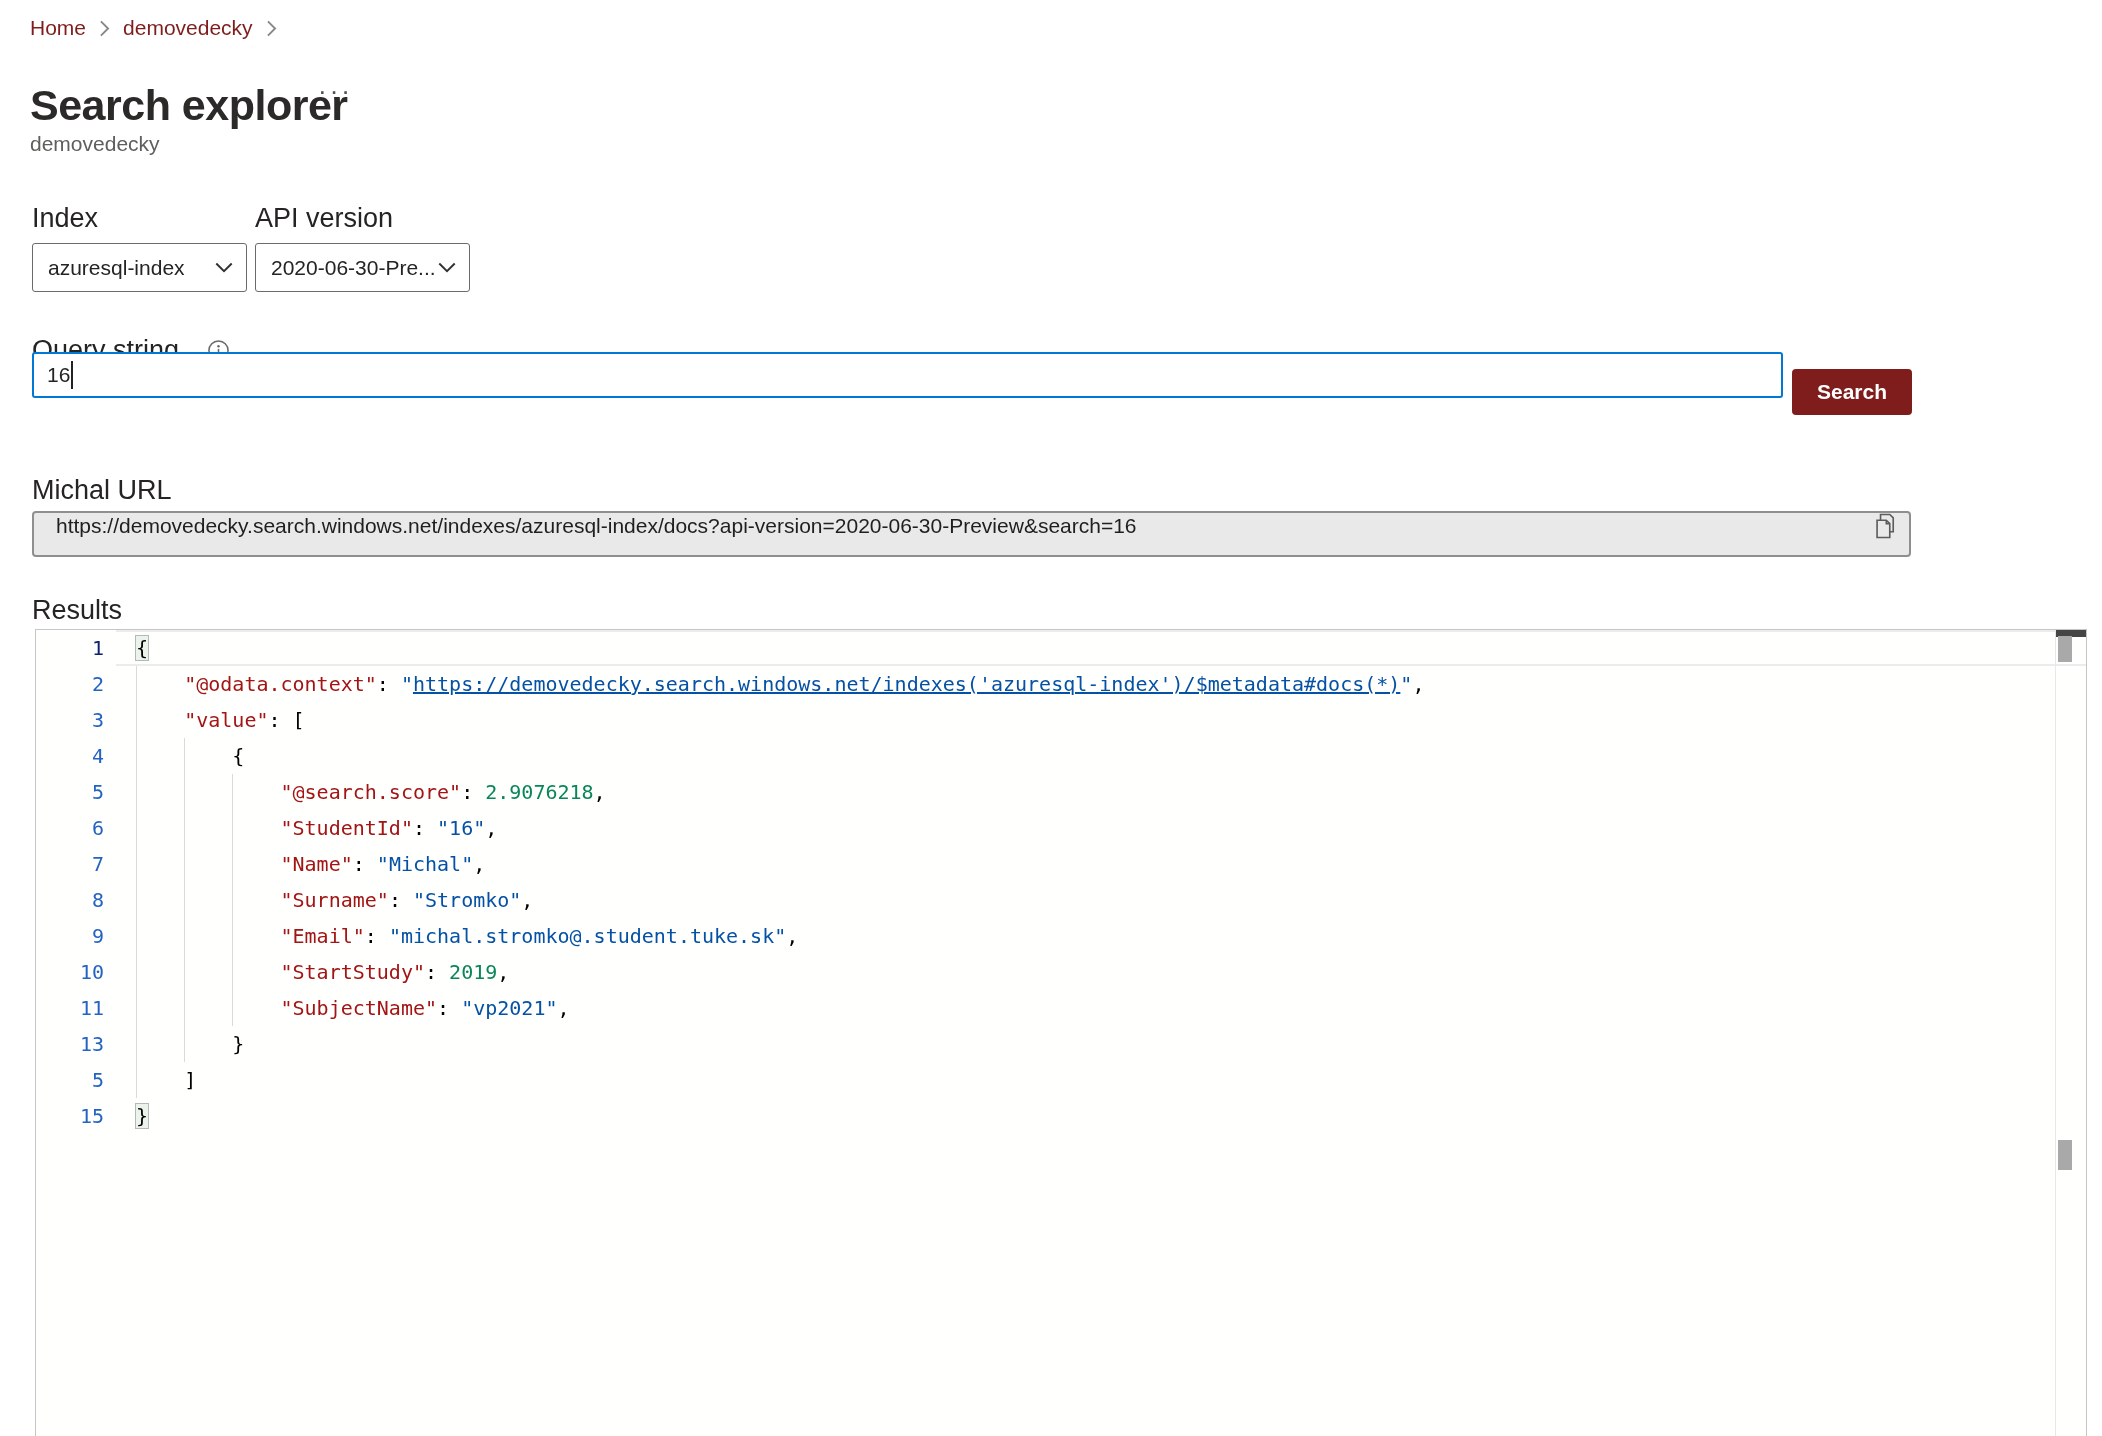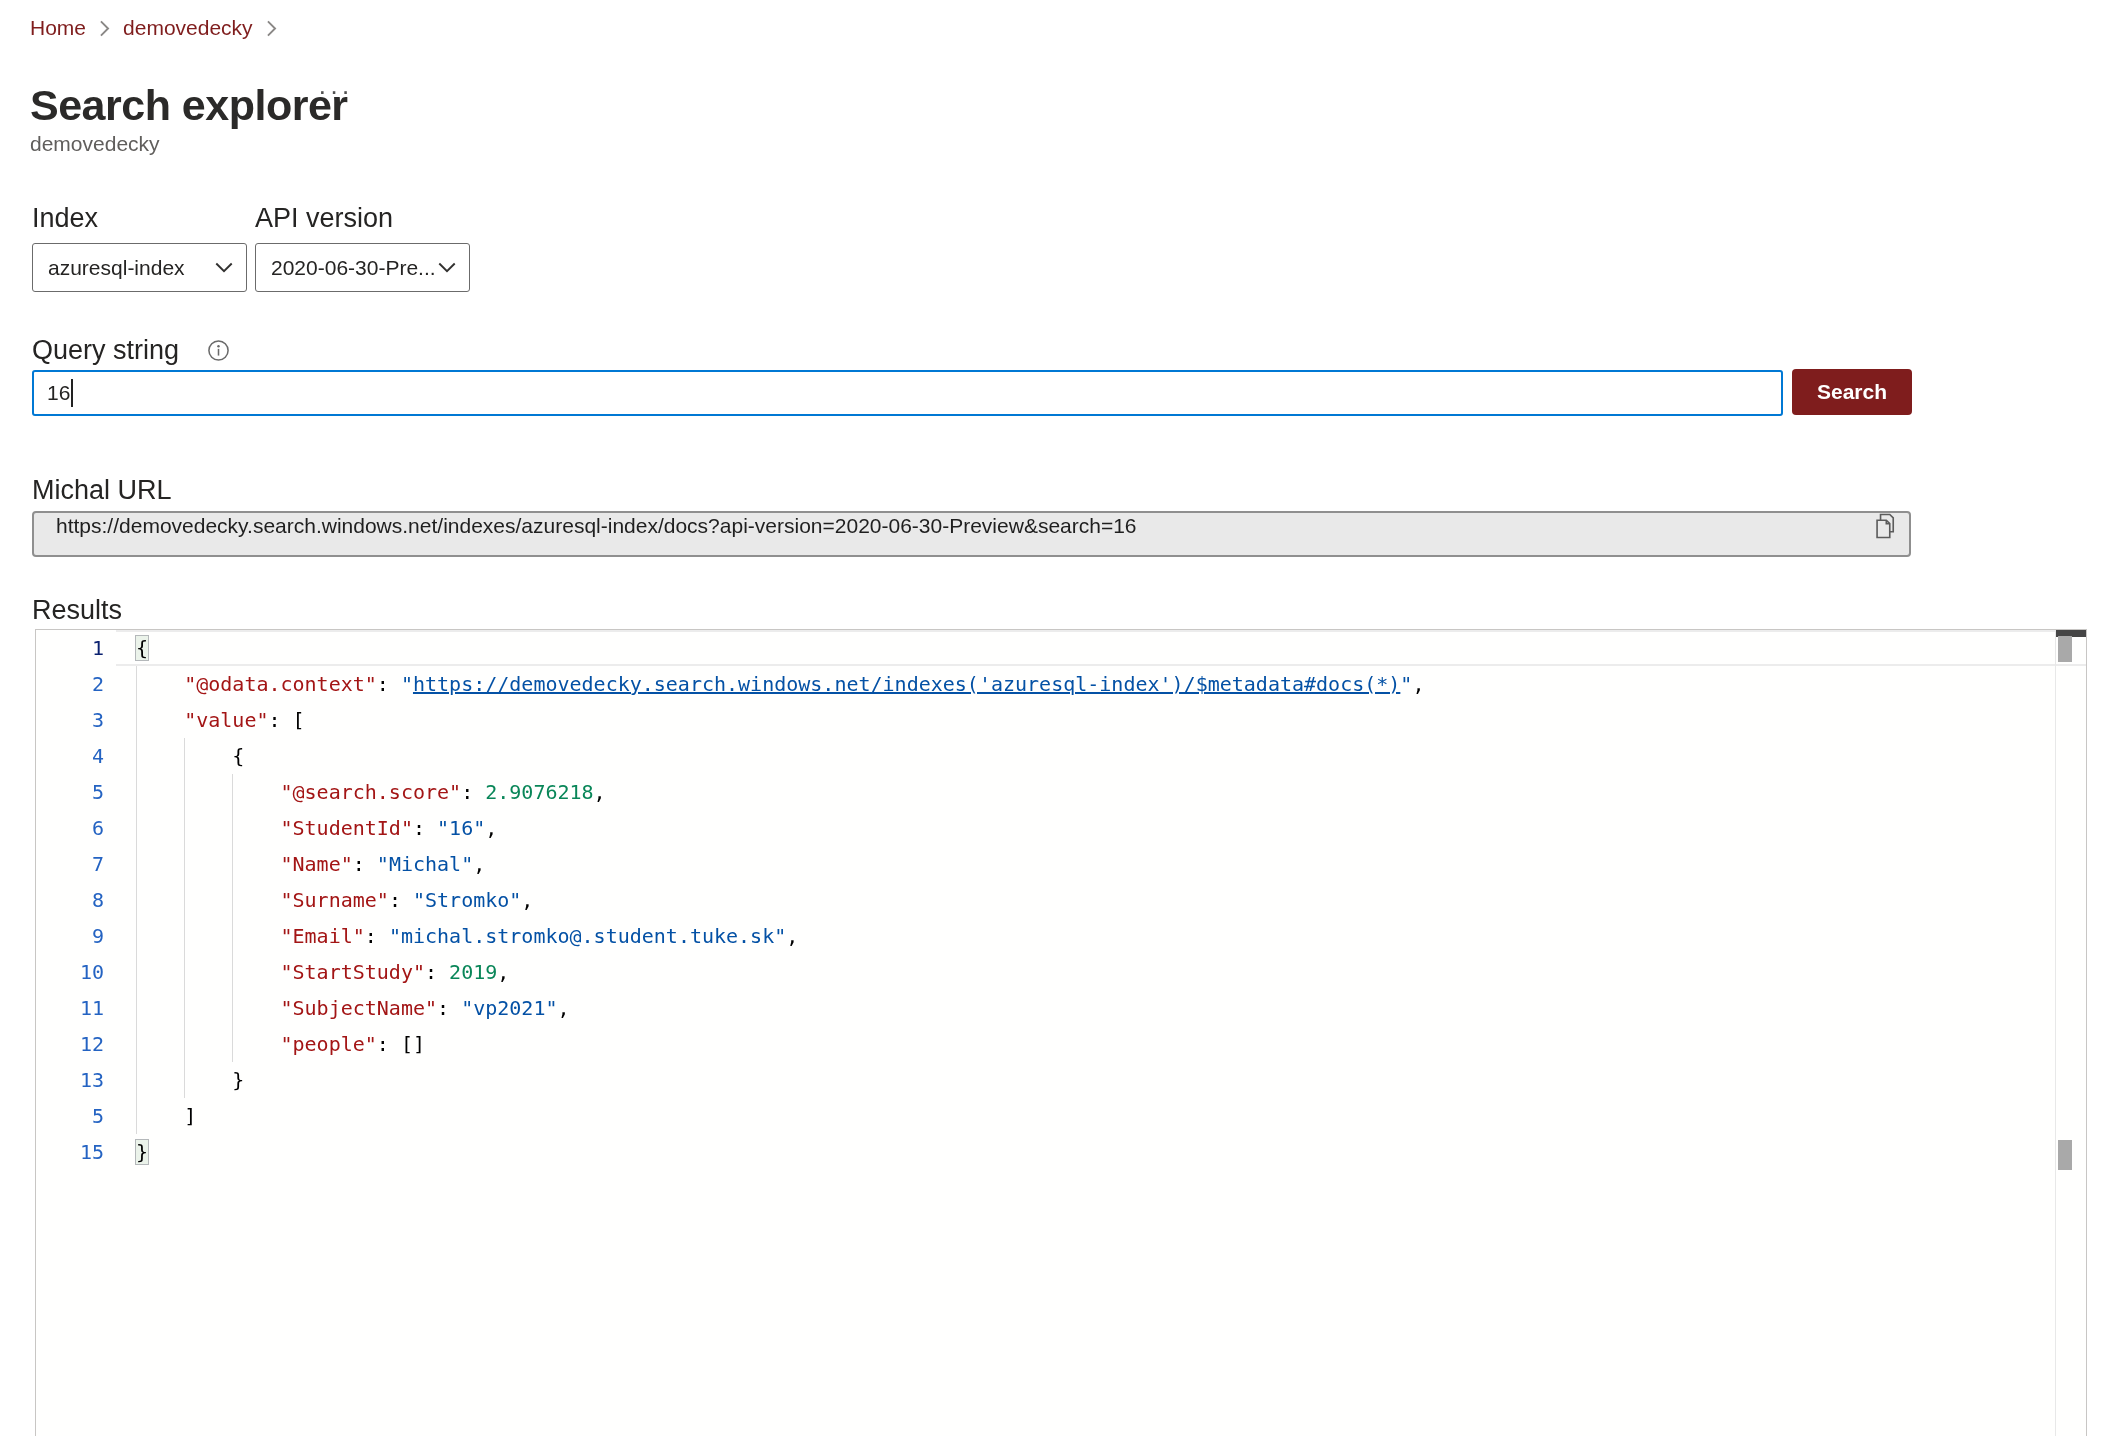--- a/index.html
+++ b/index.html
@@ -24,21 +24,21 @@
 
   
   .select-box{
     width:215px;height:49px;border:1.5px solid #6b6b6b;border-radius:3px;background:#fff;
     display:flex;align-items:center;justify-content:space-between;
     padding:0 13px 0 15px;box-sizing:border-box;font-size:21px;cursor:pointer;
   }
 
   
   .query-input{
-    left:32px;top:370px;width:1751px;height:46px;border:2.5px solid #0078d4;border-radius:3px;
+    left:32px;top:352px;width:1751px;height:46px;border:2.5px solid #0078d4;border-radius:3px;
     box-sizing:border-box;display:flex;align-items:center;padding-left:13px;font-size:21px;background:#fff;
   }
   .caret{width:2px;height:28px;background:#222;margin-left:1px;animation:blink 1s steps(1) infinite;}
   @keyframes blink{50%{opacity:0;}}
   .search-btn{
     left:1792px;top:369px;width:120px;height:46px;background:#7f1d1d;color:#fff;border:none;
     border-radius:4px;font-size:21px;font-weight:700;display:flex;align-items:center;justify-content:center;
     cursor:pointer;font-family:"Liberation Sans",sans-serif;
   }
 
@@ -185,24 +185,20 @@
       </div>
       <div class="code-row">
         <div class="gutter">10</div>
         <div class="line-content"><i class="guide" style="left: calc(0ch + 20px);"></i><i class="guide" style="left: calc(4ch + 20px);"></i><i class="guide" style="left: calc(8ch + 20px);"></i><span class="tk-punct">            </span><span class="tk-key">"StartStudy"</span><span class="tk-punct">: </span><span class="tk-num">2019</span><span class="tk-punct">,</span></div>
       </div>
       <div class="code-row">
         <div class="gutter">11</div>
         <div class="line-content"><i class="guide" style="left: calc(0ch + 20px);"></i><i class="guide" style="left: calc(4ch + 20px);"></i><i class="guide" style="left: calc(8ch + 20px);"></i><span class="tk-punct">            </span><span class="tk-key">"SubjectName"</span><span class="tk-punct">: </span><span class="tk-str">"vp2021"</span><span class="tk-punct">,</span></div>
       </div>
       <div class="code-row">
-        <div class="gutter">12</div>
-        <div class="line-content"><i class="guide" style="left: calc(0ch + 20px);"></i><i class="guide" style="left: calc(4ch + 20px);"></i><i class="guide" style="left: calc(8ch + 20px);"></i><span class="tk-punct">            </span><span class="tk-key">"people"</span><span class="tk-punct">: []</span></div>
-      </div>
-      <div class="code-row">
         <div class="gutter">13</div>
         <div class="line-content"><i class="guide" style="left: calc(0ch + 20px);"></i><i class="guide" style="left: calc(4ch + 20px);"></i><span class="tk-punct">        }</span></div>
       </div>
       <div class="code-row">
         <div class="gutter">5</div>
         <div class="line-content"><i class="guide" style="left: calc(0ch + 20px);"></i><span class="tk-punct">    ]</span></div>
       </div>
       <div class="code-row">
         <div class="gutter">15</div>
         <div class="line-content"><span class="tk-bracket-hl">}</span></div>

